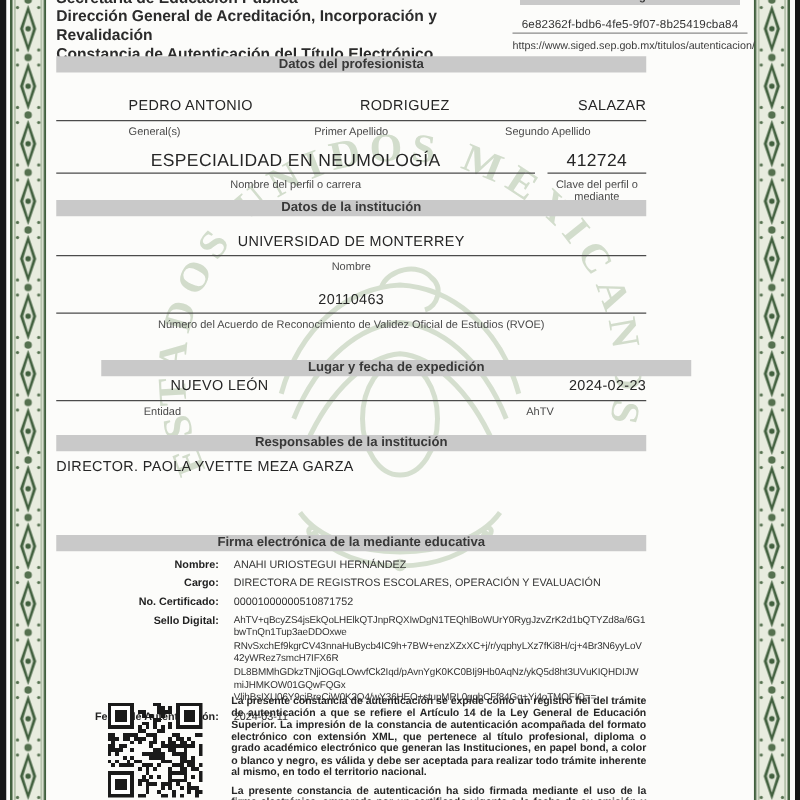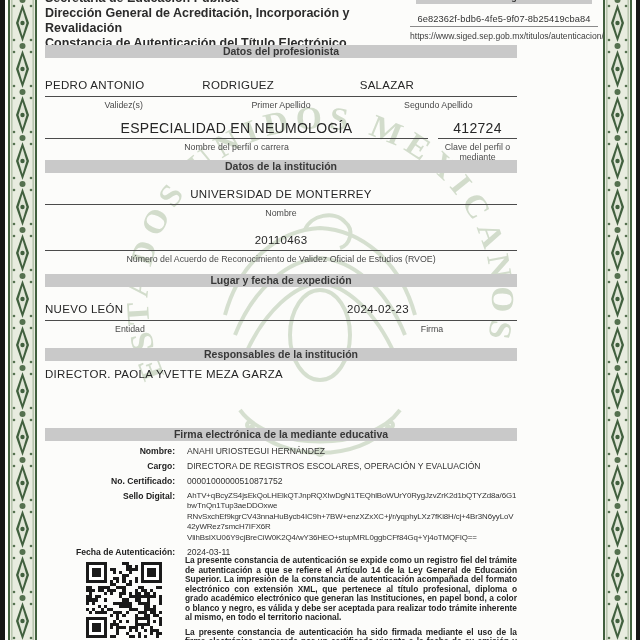--- a/index.html
+++ b/index.html
@@ -20,25 +20,25 @@
   .hdr-right{left:410px;top:-9px;width:188px;text-align:center;}
   .folio-bar{height:13px;margin:0 6px;background:#c9c9c9;font-size:9px;font-weight:600;
              line-height:13px;color:#3a3a3a;}
   .folio-value{margin-top:10px;font-size:9.3px;color:#333;letter-spacing:.1px;}
   .folio-divider{border-bottom:1px solid #8a8a8a;margin-top:2px;}
   .folio-url{margin-top:4px;font-size:8.6px;color:#3c3c3c;}
 
   
   .bar{height:13px;background:#c9c9c9;text-align:center;font-size:10.5px;font-weight:600;
        line-height:13px;color:#383838;}
-  .bar1{top:45px;} .bar2{top:160px;} .bar3{top:274px;} .bar4{top:348px;} .bar5{top:428px;}
+  .bar1{top:45px;} .bar2{top:160px;} .bar3{top:288px;margin-left:36px;} .bar4{top:348px;} .bar5{top:428px;}
 
   
   .vals{display:flex;border-bottom:1.5px solid #4b4b4b;}
-  .vals span{flex:1;text-align:left;line-height:22px;font-size:11.5px;color:#262626;letter-spacing:.3px;}
+  .vals span{flex:1;text-align:right;line-height:22px;font-size:11.5px;color:#262626;letter-spacing:.3px;}
   .labs{display:flex;padding-top:3px;}
   .labs span{flex:1;text-align:center;font-size:8.8px;color:#4a4a4a;}
   .names-row{top:74px;} .lugar-row{top:298px;}
   .lugar-row .vals span.mid,.lugar-row .labs span.mid{flex:0 0 28%;}
   .lugar-row .vals span.side,.lugar-row .labs span.side{flex:0 0 36%;}
 
   .row2{top:118px;display:flex;gap:10px;}
   .grp{display:flex;flex-direction:column;}
   .grp.gleft{flex:0 0 383px;} .grp.gright{flex:1;}
   .grp .gval{text-align:center;line-height:20px;font-size:14px;color:#262626;letter-spacing:.3px;
@@ -153,21 +153,21 @@
   </div>
 
   <div class="abs bar bar1">Datos del profesionista</div>
   <div class="abs names-row">
     <div class="vals">
       <span>PEDRO ANTONIO</span>
       <span>RODRIGUEZ</span>
       <span>SALAZAR</span>
     </div>
     <div class="labs">
-      <span>Validez(s)</span>
+      <span>General(s)</span>
       <span>Primer Apellido</span>
       <span>Segundo Apellido</span>
     </div>
   </div>
   <div class="abs row2">
     <div class="grp gleft">
       <div class="gval">ESPECIALIDAD EN NEUMOLOGÍA</div>
       <div class="glab">Nombre del perfil o carrera</div>
     </div>
     <div class="grp gright">
@@ -189,21 +189,21 @@
   <div class="abs bar bar3">Lugar y fecha de expedición</div>
   <div class="abs lugar-row">
     <div class="vals">
       <span class="side">NUEVO LEÓN</span>
       <span class="mid"></span>
       <span class="side">2024-02-23</span>
     </div>
     <div class="labs">
       <span class="side">Entidad</span>
       <span class="mid"></span>
-      <span class="side">Firma</span>
+      <span class="side">AhTV</span>
     </div>
   </div>
 
   <div class="abs bar bar4">Responsables de la institución</div>
   <div class="abs director">DIRECTOR. PAOLA YVETTE MEZA GARZA</div>
 
   <div class="abs bar bar5">Firma electrónica de la mediante educativa</div>
   <div class="abs firma">
     <div class="frow">
       <div class="flab">Nombre:</div>
@@ -215,20 +215,21 @@
     </div>
     <div class="frow">
       <div class="flab">No. Certificado:</div>
       <div class="fval">00001000000510871752</div>
     </div>
     <div class="frow seal">
       <div class="flab">Sello Digital:</div>
       <div class="fval">
         <div>AhTV+qBcyZS4jsEkQoLHElkQTJnpRQXIwDgN1TEQhlBoWUrY0RygJzvZrK2d1bQTYZd8a/6G1bwTnQn1Tup3aeDDOxwe</div>
         <div>RNvSxchEf9kgrCV43nnaHuBycb4IC9h+7BW+enzXZxXC+j/r/yqphyLXz7fKi8H/cj+4Br3N6yyLoV42yWRez7smcH7IFX6R</div>
+        <div>DL8BMMhGDkzTNjiOGqLOwvfCk2Iqd/pAvnYgK0KC0BIj9Hb0AqNz/ykQ5d8ht3UVuKIQHDIJWmiJHMKOW01GQwFQGx</div>
         <div>VlihBsIXU06Y9cjBreCiW0K2Q4/wY36HEO+stupMRL0ggbCFf84Gq+Yj4oTMQFIQ==</div>
       </div>
     </div>
     <div class="frow fecha">
       <div class="flab">Fecha de Autenticación:</div>
       <div class="fval">2024-03-11</div>
     </div>
   </div>
 
   <div class="abs legal">

